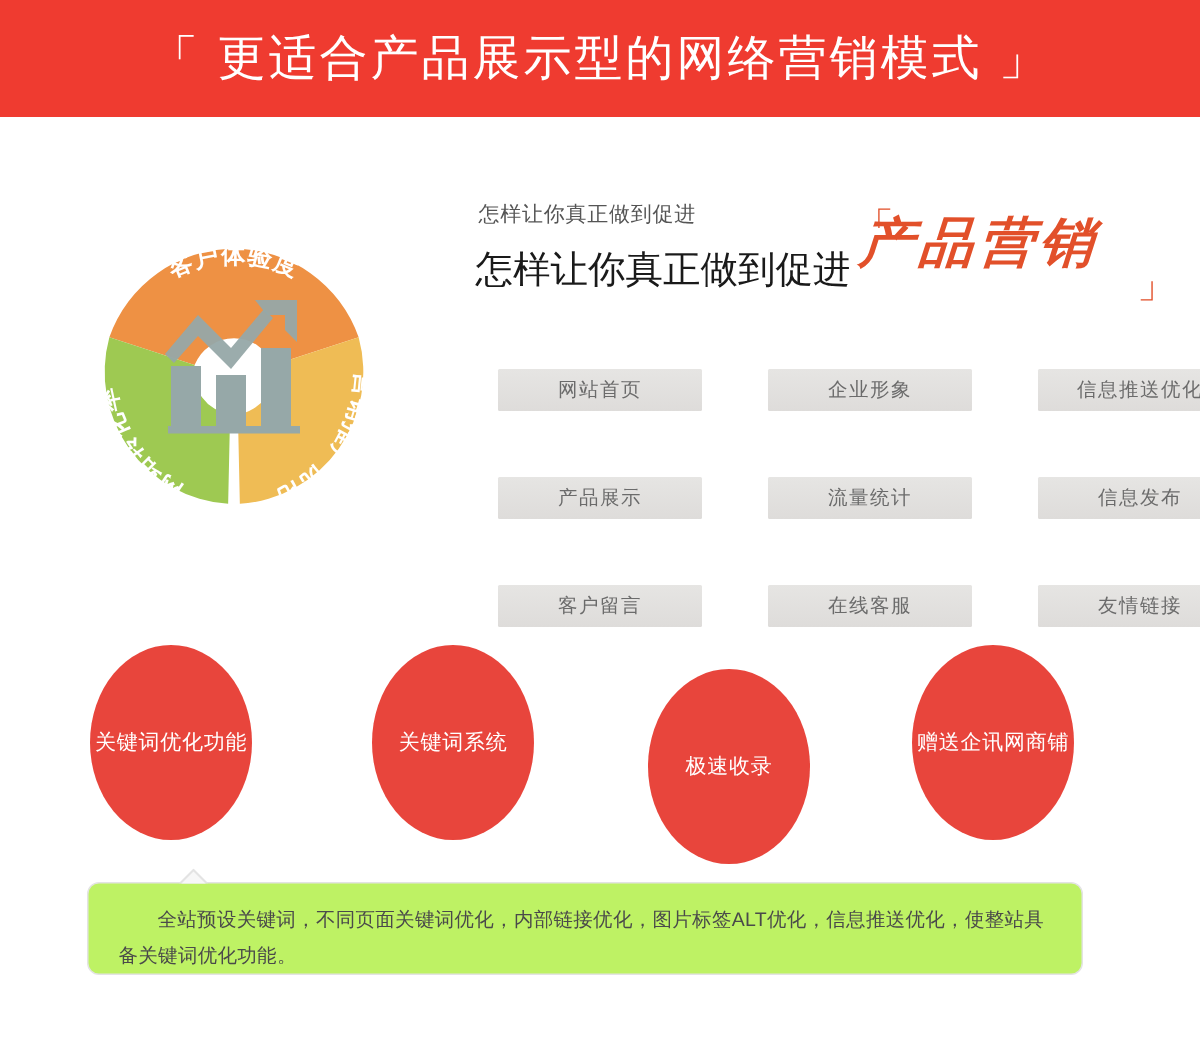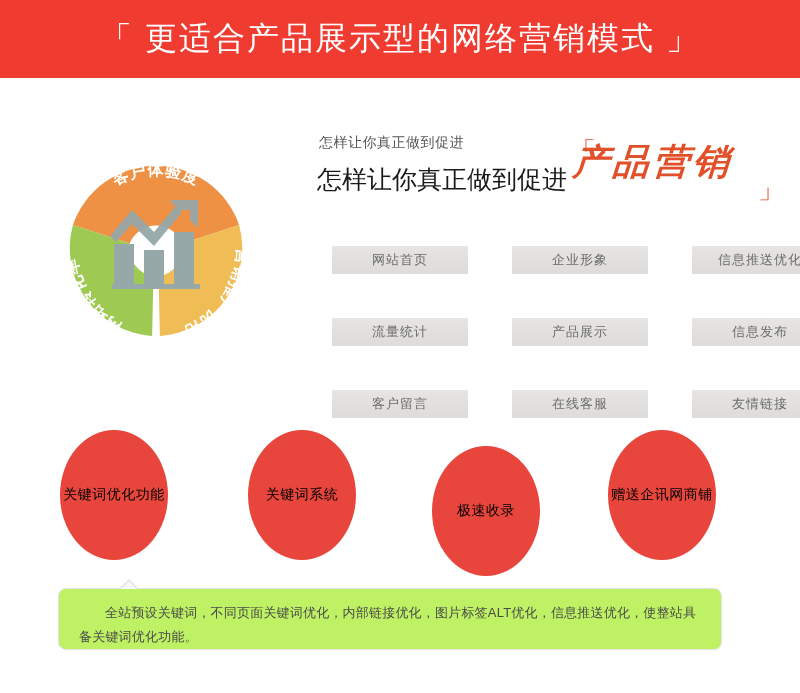--- a/index.html
+++ b/index.html
@@ -188,21 +188,21 @@
     top: 430px;
     width: 800px;
     height: 140px;
   }
   .circle {
     position: absolute;
     width: 108px;
     height: 130px;
     border-radius: 50%;
     background: #e8453c;
-    color: #000000;
+    color: #ffffff;
     display: flex;
     align-items: center;
     justify-content: center;
     font-size: 14px;
     letter-spacing: 0.5px;
     text-align: center;
     white-space: nowrap;
   }
   .circle.c0 { left: 60px;  top: 0; }
   .circle.c1 { left: 248px; top: 0; }
@@ -325,22 +325,22 @@
   <div class="headline-main">怎样让你真正做到促进</div>
   <div class="accent-bracket open">「</div>
   <div class="headline-accent">产品营销</div>
   <div class="accent-bracket close">」</div>
 
 
   <div class="tag-grid">
     <div class="tag">网站首页</div>
     <div class="tag">企业形象</div>
     <div class="tag">信息推送优化</div>
+    <div class="tag">产品展示</div>
     <div class="tag">流量统计</div>
-    <div class="tag">产品展示</div>
     <div class="tag">信息发布</div>
     <div class="tag">客户留言</div>
     <div class="tag">在线客服</div>
     <div class="tag">友情链接</div>
   </div>
 
   <div class="circles">
     <div class="circle c0">关键词优化功能</div>
     <div class="circle c1">关键词系统</div>
     <div class="circle c2">极速收录</div>

